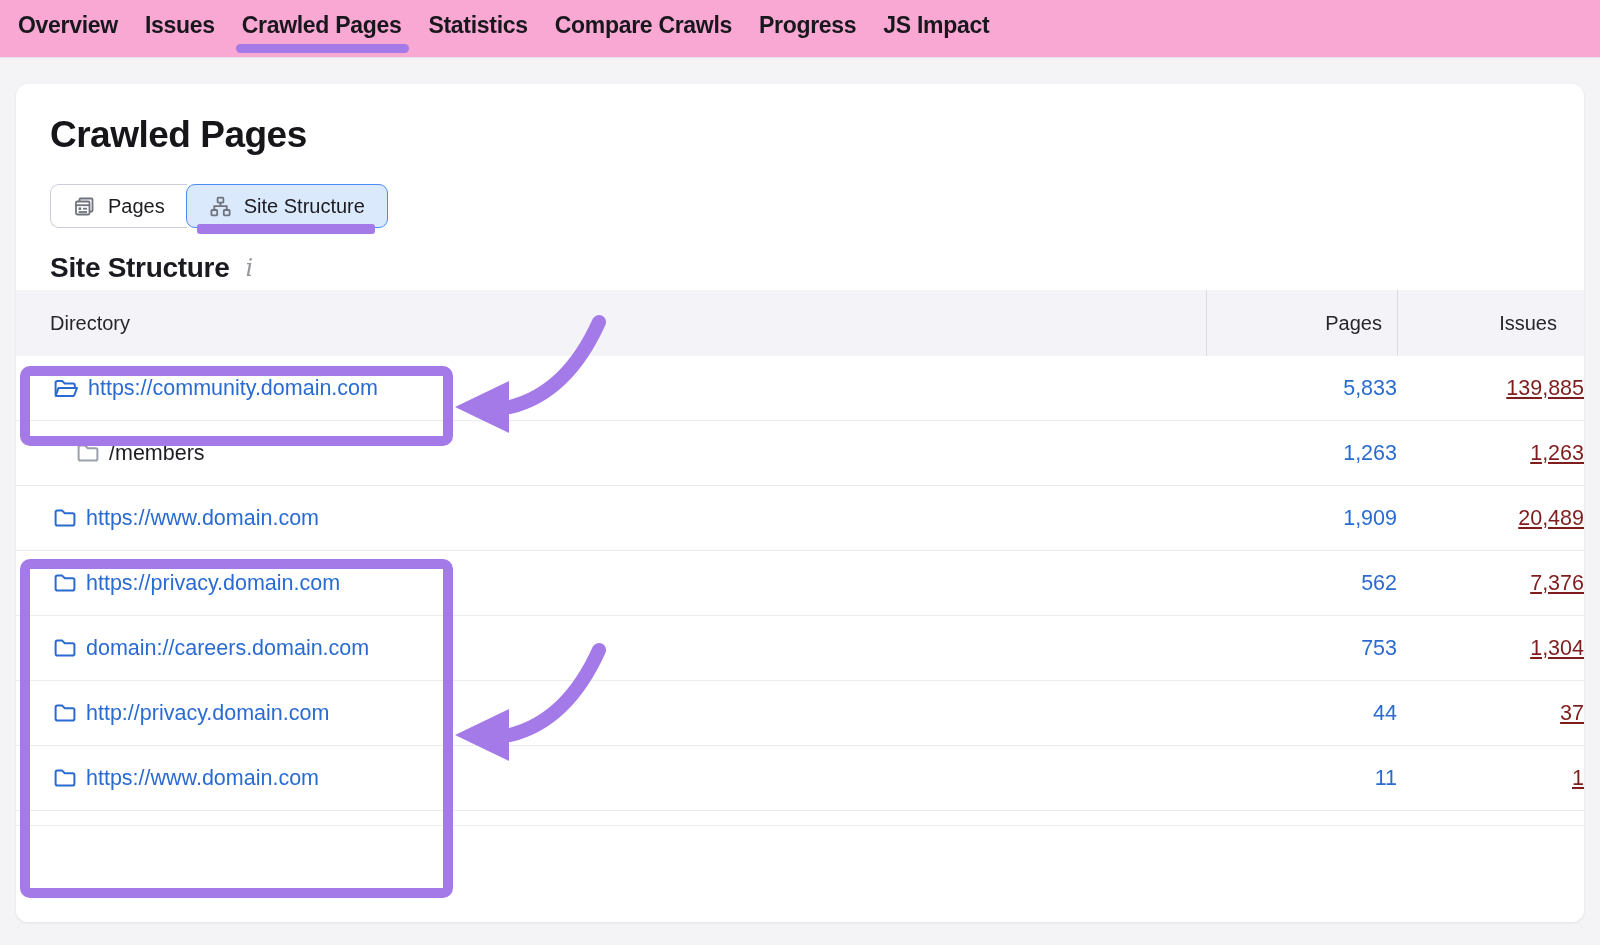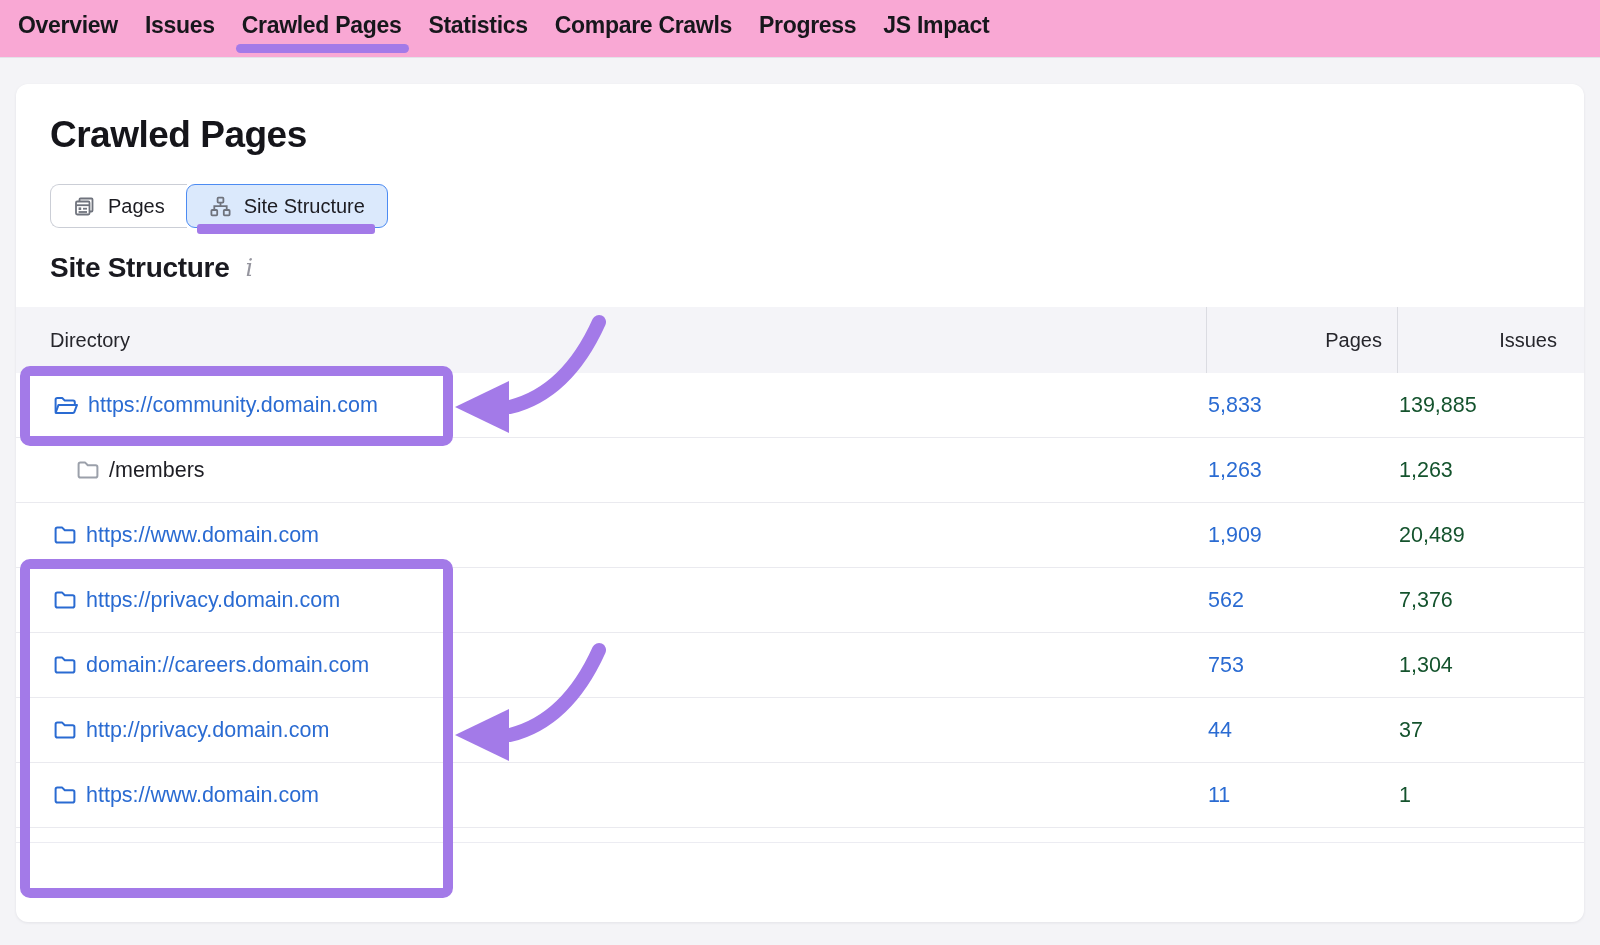--- a/index.html
+++ b/index.html
@@ -68,21 +68,21 @@
     position:absolute; left:34px; top:168px;
     font-size:28px; font-weight:700; color:#1a1a20; letter-spacing:-0.3px;
     display:flex; align-items:center; gap:16px;
   }
   .info-i{
     font-family:"DejaVu Serif", serif; font-style:italic; font-weight:400;
     font-size:24px; color:#95959e; cursor:pointer; line-height:1;
   }
 
   
-  .table{ position:absolute; left:0; right:0; top:223px; }
+  .table{ position:absolute; left:0; right:0; top:206px;text-align:right; }
   .thead{
     height:66px; background:var(--head-bg);
     display:flex; align-items:stretch; font-size:20px; color:#26262c;
   }
   .thead .c-dir{ flex:1; display:flex; align-items:center; padding-left:34px; }
   .thead .c-urls, .thead .c-issues{
     display:flex; align-items:center; justify-content:flex-end;
     border-left:1px solid #dbdce2;
   }
   .c-urls{ width:191px; }
@@ -98,21 +98,21 @@
   .cell-dir .spacer{ width:0; }
   .trow.indent .cell-dir .spacer{ width:23px; }
   .cell-dir .ficon{ display:flex; color:var(--link); margin-right:9px; }
   .trow.gray .cell-dir .ficon{ color:#9ba0aa; }
   .trow .icon-open{ display:none; }
   .trow.open .icon-open{ display:flex; }
   .dir-link{ color:var(--link); text-decoration:none; cursor:pointer; }
   .trow.plain .dir-link{ color:#1d1d23; cursor:default; }
   .cell-urls{ width:191px; padding-left:2px; }
   .cell-urls a{ color:var(--link); text-decoration:none; cursor:pointer; }
-  .cell-issues{ width:187px; padding-left:2px; color:#14532d; }
+  .cell-issues{ width:187px; padding-left:2px; color:#7f1d1d;text-decoration:underline; }
   .table-endline{ height:15px; border-bottom:1px solid #ececf2; }
 
   
   .ann{ position:absolute; pointer-events:none; z-index:5; }
   .ann-rect{ border:10px solid var(--purple); border-radius:10px; }
   #rect1{ left:20px; top:366px; width:433px; height:80px; }
   #rect2{ left:20px; top:559px; width:433px; height:339px; }
   #arrows{ left:0; top:0; width:1600px; height:945px; }
 </style>
 </head>

